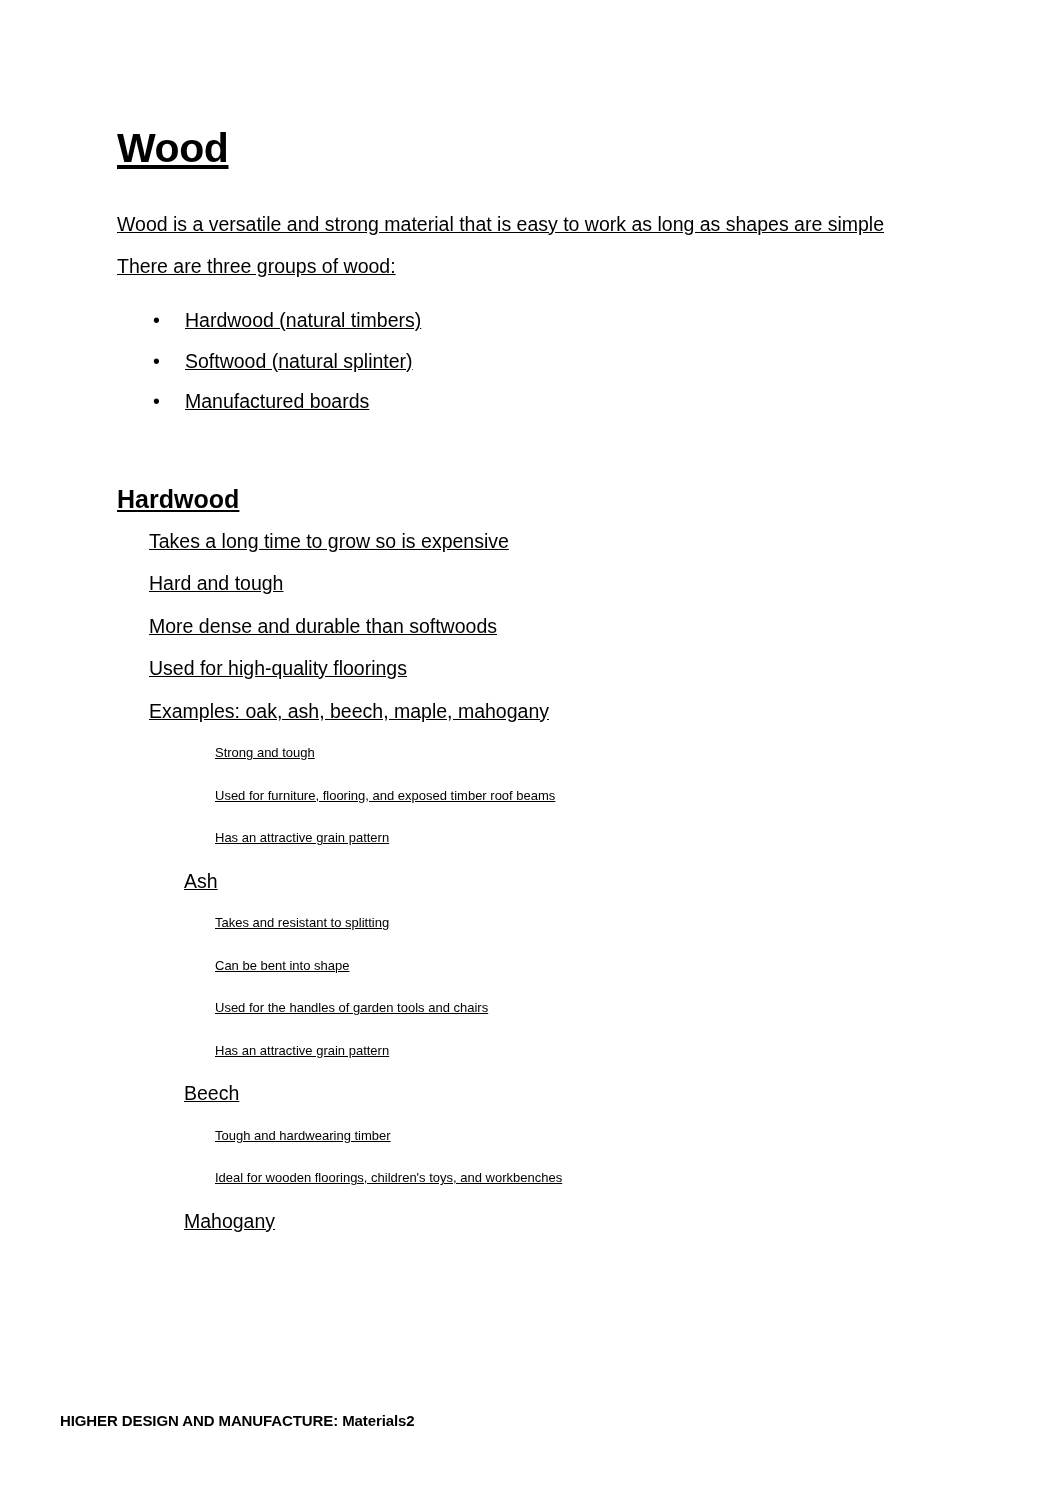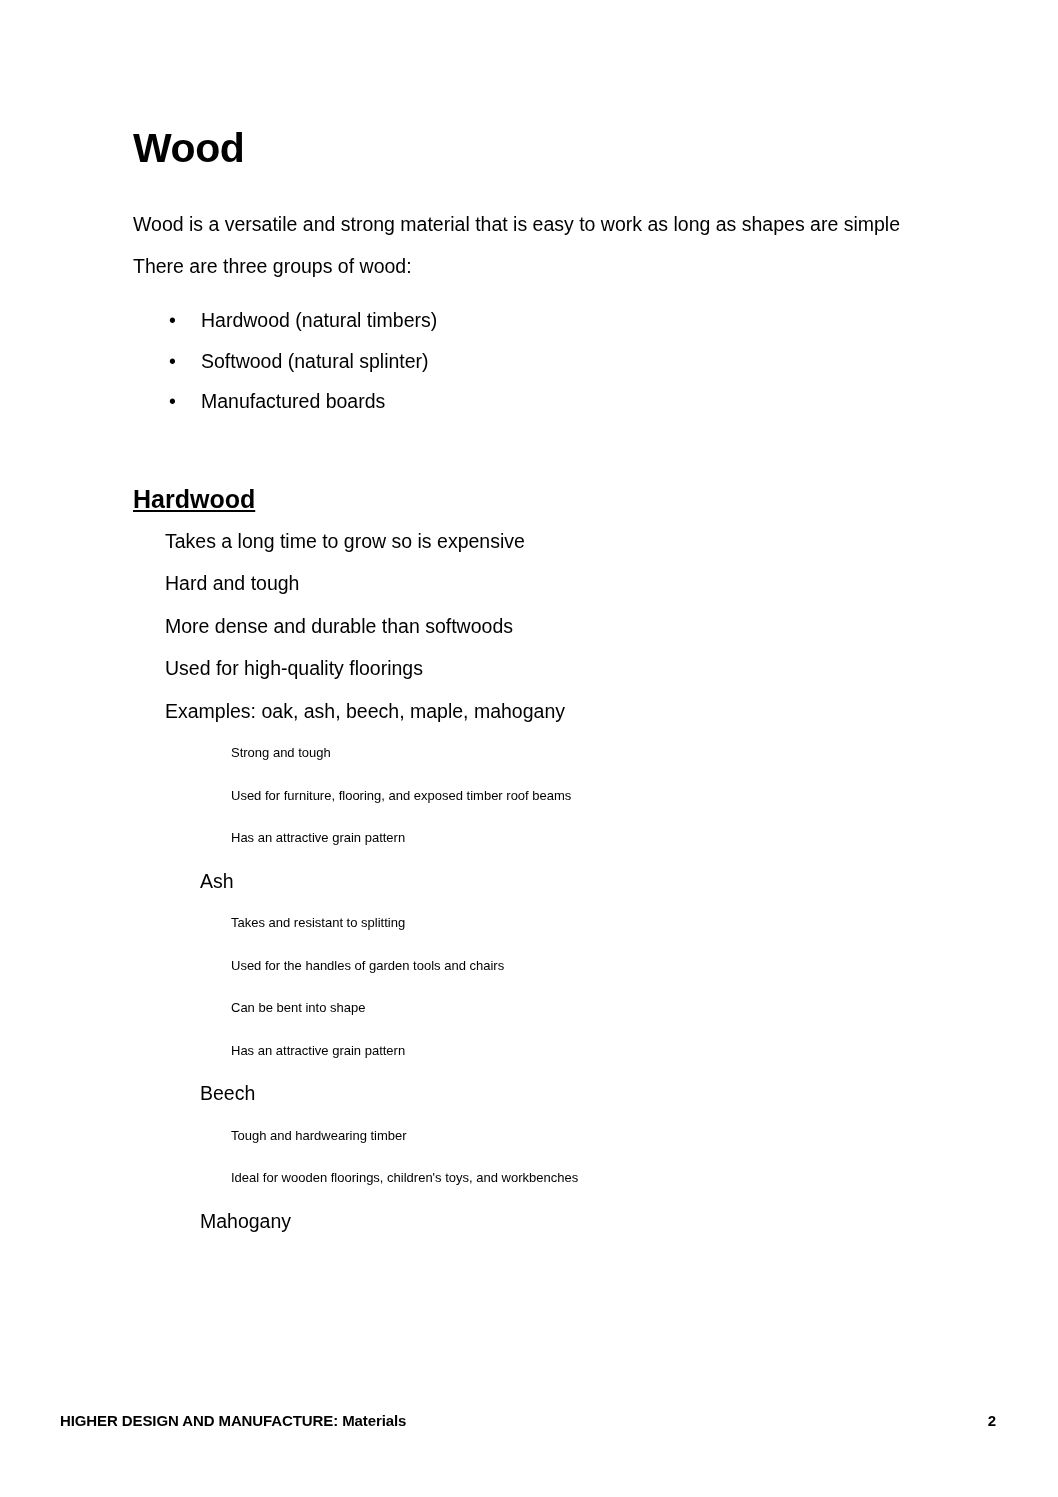--- a/index.html
+++ b/index.html
@@ -14,23 +14,24 @@
   .page {
     position: relative;
     width: 1058px;
     height: 1497px;
     background: #ffffff;
     overflow: hidden;
     box-sizing: border-box;
   }
   .content {
     position: absolute;
-    left: 133px;
+    left: 117px;
     top: 128px;
     width: 790px;
+    text-decoration: underline;
   }
 
   .doc-title {
     font-size: 41px;
     font-weight: bold;
     line-height: 1.0;
     letter-spacing: -0.4px;
     margin: 0 0 34px 0;
     padding: 0;
   }
@@ -97,21 +98,20 @@
     padding-left: 98px;
     white-space: nowrap;
   }
 
   .footer {
     position: absolute;
     left: 60px;
     right: 62px;
     top: 1412px;
     display: flex;
-    justify-content: space-between;
     align-items: baseline;
   }
   .footer-text {
     font-size: 15px;
     font-weight: bold;
     letter-spacing: -0.1px;
     white-space: nowrap;
   }
   .footer-page {
     font-size: 15px;
@@ -154,22 +154,22 @@
     <div class="lvl1">More dense and durable than softwoods</div>
     <div class="lvl1">Used for high-quality floorings</div>
     <div class="lvl1">Examples: oak, ash, beech, maple, mahogany</div>
 
     <div class="lvl3">Strong and tough</div>
     <div class="lvl3">Used for furniture, flooring, and exposed timber roof beams</div>
     <div class="lvl3">Has an attractive grain pattern</div>
 
     <div class="lvl2">Ash</div>
     <div class="lvl3">Takes and resistant to splitting</div>
+    <div class="lvl3">Can be bent into shape</div>
     <div class="lvl3">Used for the handles of garden tools and chairs</div>
-    <div class="lvl3">Can be bent into shape</div>
     <div class="lvl3">Has an attractive grain pattern</div>
 
     <div class="lvl2">Beech</div>
     <div class="lvl3">Tough and hardwearing timber</div>
     <div class="lvl3">Ideal for wooden floorings, children's toys, and workbenches</div>
 
     <div class="lvl2">Mahogany</div>
 
   </div>
 

